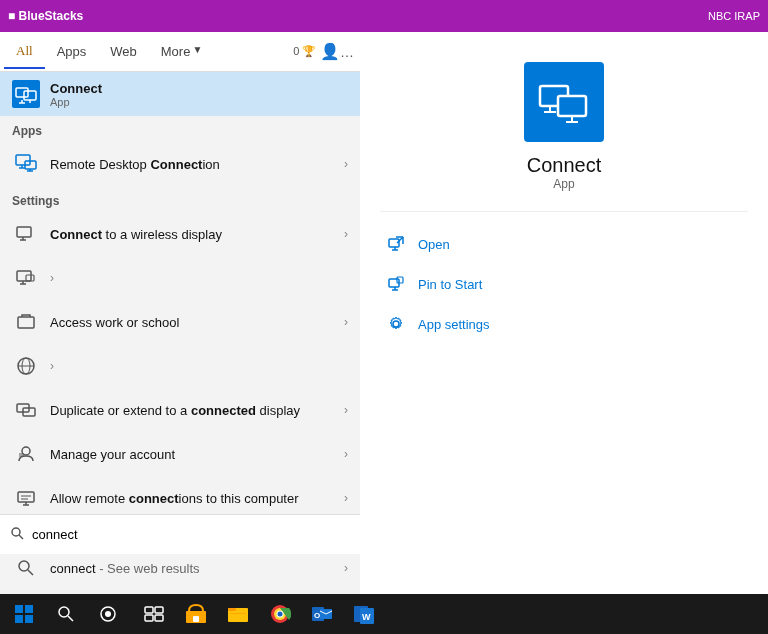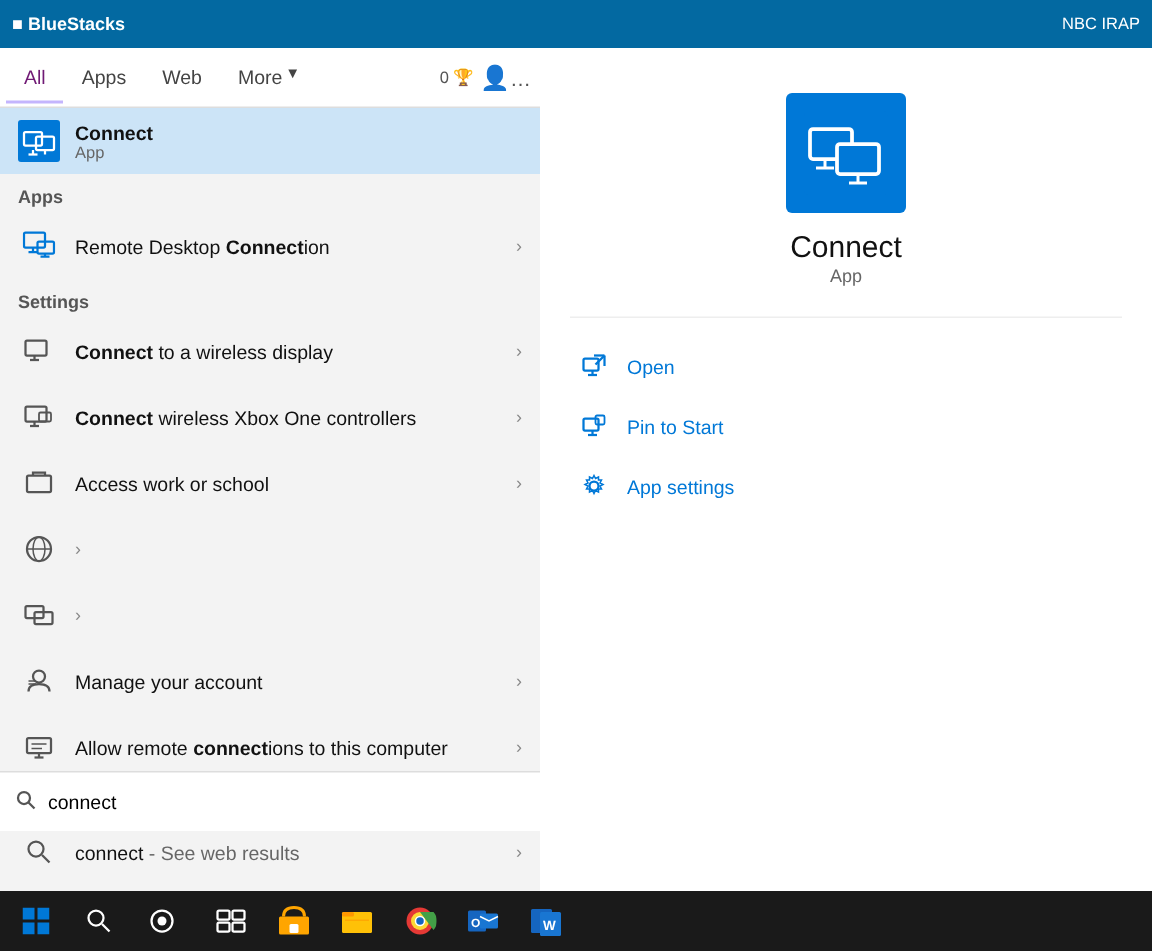--- a/index.html
+++ b/index.html
@@ -1,21 +1,21 @@
 <!DOCTYPE html>
 <html><head>
   <meta charset="utf-8">
   <style>
     * { margin: 0; padding: 0; box-sizing: border-box; }
     body { width: 768px; height: 634px; font-family: 'Segoe UI', Arial, sans-serif; font-size: 13px; background: #1a1a2e; overflow: hidden; position: relative; }
 
     
     .top-bar {
       height: 32px;
-      background: #0369a1;
+      background: #a21caf;
       display: flex;
       align-items: center;
       justify-content: space-between;
       padding: 0 8px;
       color: white;
       font-size: 12px;
     }
     .top-bar-left { display: flex; align-items: center; gap: 8px; }
     .top-bar-right { display: flex; align-items: flex-end; gap: 8px; }
 
@@ -42,22 +42,23 @@
     }
     .tab {
       padding: 8px 12px;
       cursor: pointer;
       font-size: 13px;
       color: #444;
       border-bottom: 2px solid transparent;
       margin-bottom: -1px;
     }
     .tab.active {
-      color: #701a75;
-      border-bottom: 2px solid #c4b5fd;
+      color: #a16207;
+      border-bottom: 2px solid #1d4ed8;
+      font-family: Liberation Serif, serif;
     }
     .tab-more {
       display: flex; gap: 2px;
     }
 
     
     .results-list {
       flex: 1;
       overflow-y: auto;
       background: #f3f3f3;
@@ -318,23 +319,20 @@
 
     <div class="result-item">
       <div class="result-icon">
         <svg width="20" height="20" viewBox="0 0 20 20">
           <rect x="1" y="3" width="14" height="10" rx="1" fill="none" stroke="#555" stroke-width="1.5"></rect>
           <line x1="7" y1="13" x2="7" y2="16" stroke="#555" stroke-width="1.5"></line>
           <line x1="4" y1="16" x2="10" y2="16" stroke="#555" stroke-width="1.5"></line>
           <rect x="10" y="7" width="8" height="6" rx="1" fill="none" stroke="#555" stroke-width="1.2"></rect>
         </svg>
       </div>
-      <div class="result-text">
-        <div class="result-title"><b>Connect</b> wireless Xbox One controllers</div>
-      </div>
       <div class="result-arrow">›</div>
     </div>
 
     <div class="result-item">
       <div class="result-icon">
         <svg width="20" height="20" viewBox="0 0 20 20">
           <rect x="2" y="5" width="16" height="11" rx="1" fill="none" stroke="#555" stroke-width="1.5"></rect>
           <path d="M6 5 V3 H14 V5" fill="none" stroke="#555" stroke-width="1.5"></path>
         </svg>
       </div>
@@ -354,20 +352,23 @@
       </div>
       <div class="result-arrow">›</div>
     </div>
 
     <div class="result-item">
       <div class="result-icon">
         <svg width="20" height="20" viewBox="0 0 20 20">
           <rect x="1" y="4" width="12" height="8" rx="1" fill="none" stroke="#555" stroke-width="1.5"></rect>
           <rect x="7" y="8" width="12" height="8" rx="1" fill="none" stroke="#555" stroke-width="1.5"></rect>
         </svg>
+      </div>
+      <div class="result-text">
+        <div class="result-title">Duplicate or extend to a <b>connected</b> display</div>
       </div>
       <div class="result-arrow">›</div>
     </div>
 
     <div class="result-item">
       <div class="result-icon">
         <svg width="20" height="20" viewBox="0 0 20 20">
           <circle cx="10" cy="7" r="4" fill="none" stroke="#555" stroke-width="1.5"></circle>
           <path d="M3 17 Q3 12 10 12 Q17 12 17 17" fill="none" stroke="#555" stroke-width="1.5"></path>
           <line x1="3" y1="10" x2="8" y2="10" stroke="#555" stroke-width="1"></line>

